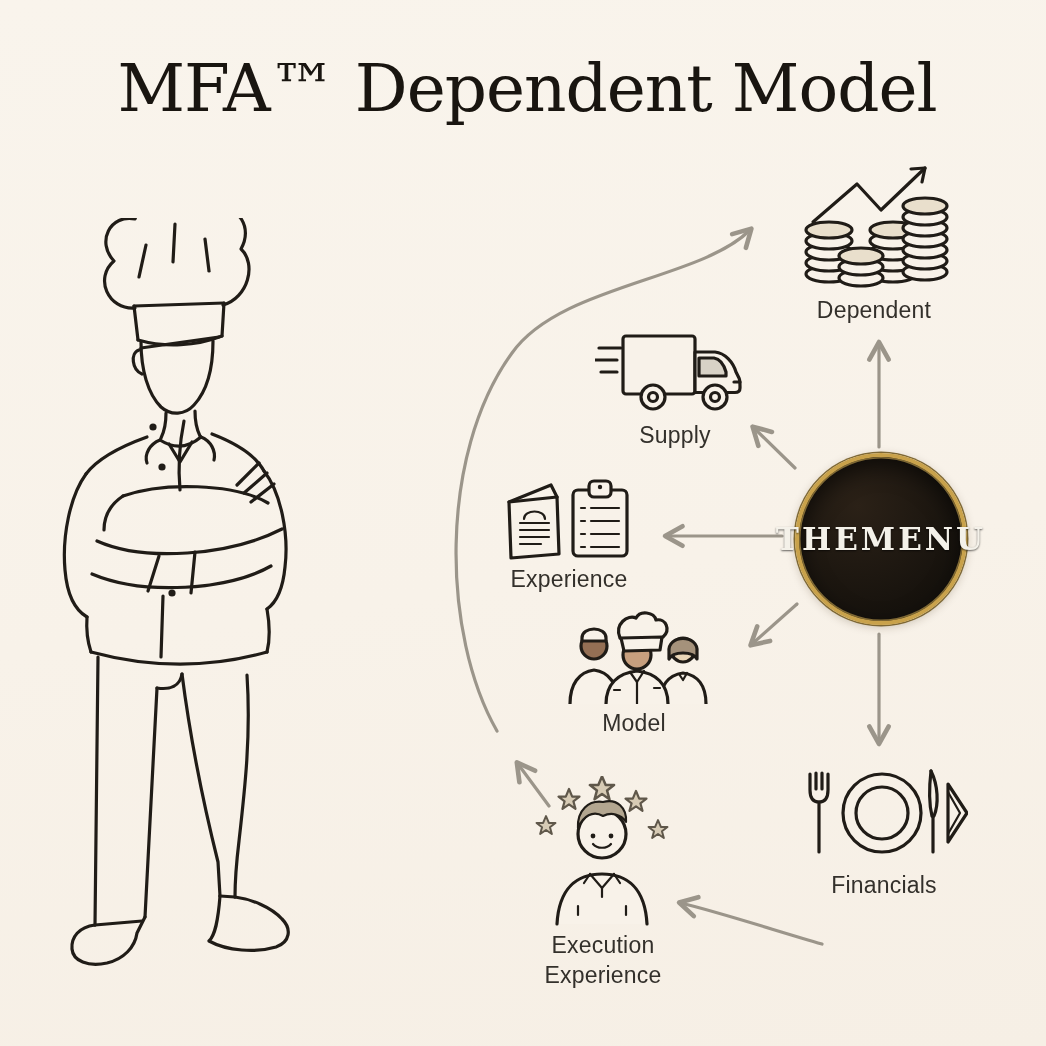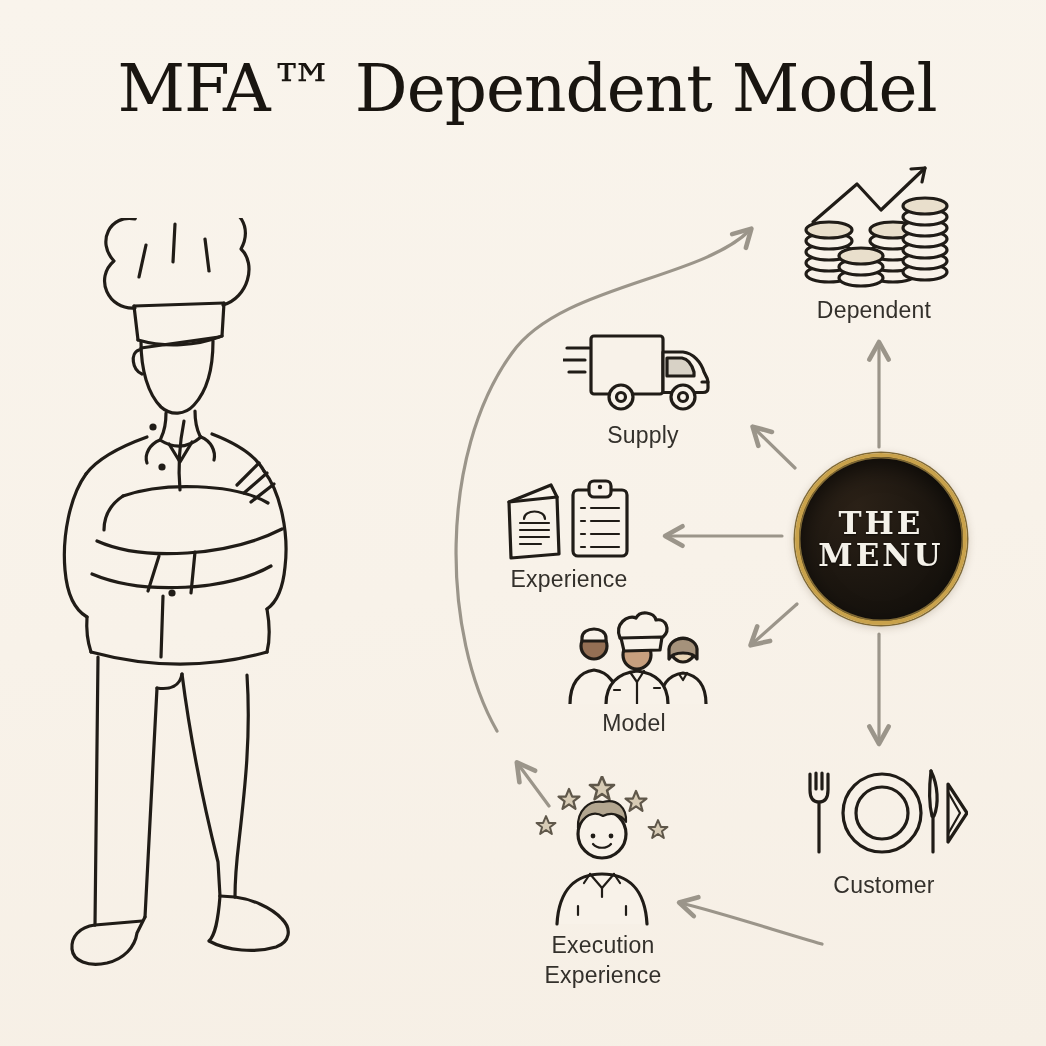--- a/index.html
+++ b/index.html
@@ -16,21 +16,21 @@
   .node{position:absolute;display:flex;flex-direction:column;align-items:center;}
   .node .label{
     margin-top:4px;font-size:23px;color:var(--label-color);
     text-align:center;line-height:1.32;letter-spacing:0.2px;
   }
   .menu-circle{
     position:absolute;left:795px;top:453px;width:164px;height:164px;border-radius:50%;
     background:radial-gradient(circle at 36% 30%, #2b2117 0%, var(--menu-circle-fill) 72%);
     border:4px solid var(--menu-ring-gold);
     box-shadow:0 0 0 1.5px #7e6834, inset 0 0 0 1.5px #7e6834, inset 0 8px 22px rgba(0,0,0,.6), 0 2px 10px rgba(60,40,10,.25);
-    display:flex;flex-direction:column;align-items:center;justify-content:center;
+    display:flex;flex-direction:row;align-items:center;justify-content:center;
   }
   .menu-circle .mc-line{
     font-family:"DejaVu Serif", serif;font-weight:700;font-size:31px;line-height:1.04;
     color:var(--menu-text);letter-spacing:3px;text-shadow:0 1px 2px rgba(0,0,0,.6);
   }
   svg{display:block;}
   .ink{stroke:var(--line-art);fill:none;stroke-width:3.2;stroke-linecap:round;stroke-linejoin:round;}
   .ink-thin{stroke:var(--line-art);fill:none;stroke-width:2.2;stroke-linecap:round;stroke-linejoin:round;}
   .bgfill{fill:var(--icon-bg);}
   .coin{fill:var(--coin-fill);}
@@ -160,21 +160,21 @@
           <ellipse class="bgfill" cx="126" cy="83" rx="22" ry="8"></ellipse>
           <ellipse class="bgfill" cx="126" cy="72" rx="22" ry="8"></ellipse>
           <ellipse class="bgfill" cx="126" cy="61" rx="22" ry="8"></ellipse>
           <ellipse class="coin" cx="126" cy="50" rx="22" ry="8"></ellipse>
       </g>
     </g>
   </svg>
   <div class="label">Dependent</div>
 </div>
 
-<div class="node" style="left:560px;top:322px;width:166px;">
+<div class="node" style="left:592px;top:322px;width:166px;">
   <svg width="160" height="94" viewBox="0 0 160 94">
     <g class="ink">
       <rect class="bgfill" x="28" y="14" width="72" height="58" rx="3"></rect>
       <path class="bgfill" d="M100,30 L120,30 C130,31 138,40 141,50 L144,56 C145,58 145,61 145,64 L145,66 C145,69 143,70.5 140,70.5 L100,70.5 Z"></path>
       <path class="win" d="M104,36 L119,36 C125,37 129,43 131,50 L131,54 L104,54 Z"></path>
       <path d="M4,26 L26,26"></path>
         <path d="M0,38 L22,38"></path>
         <path d="M6,50 L22,50"></path>
       <circle class="bgfill" cx="58" cy="75" r="12"></circle>
         <circle cx="58" cy="75" r="4.5"></circle>
@@ -279,19 +279,19 @@
       <path d="M19,44 L19,94"></path>
       <circle cx="82" cy="55" r="39"></circle>
       <circle cx="82" cy="55" r="26"></circle>
       <path d="M131,13 C138,27 139,46 134,58"></path>
       <path d="M131,13 C129,30 129,46 132,58"></path>
       <path d="M133,58 L133,94"></path>
       <path class="bgfill" d="M148,26 L167,55 L148,84 Z"></path>
       <path class="ink-thin" d="M148,34 L160,55 L148,76"></path>
     </g>
   </svg>
-  <div class="label">Customer</div>
+  <div class="label">Financials</div>
 </div>
 
 <div class="menu-circle">
   <div class="mc-line">THE</div>
   <div class="mc-line">MENU</div>
 </div>
 
 </body></html>

